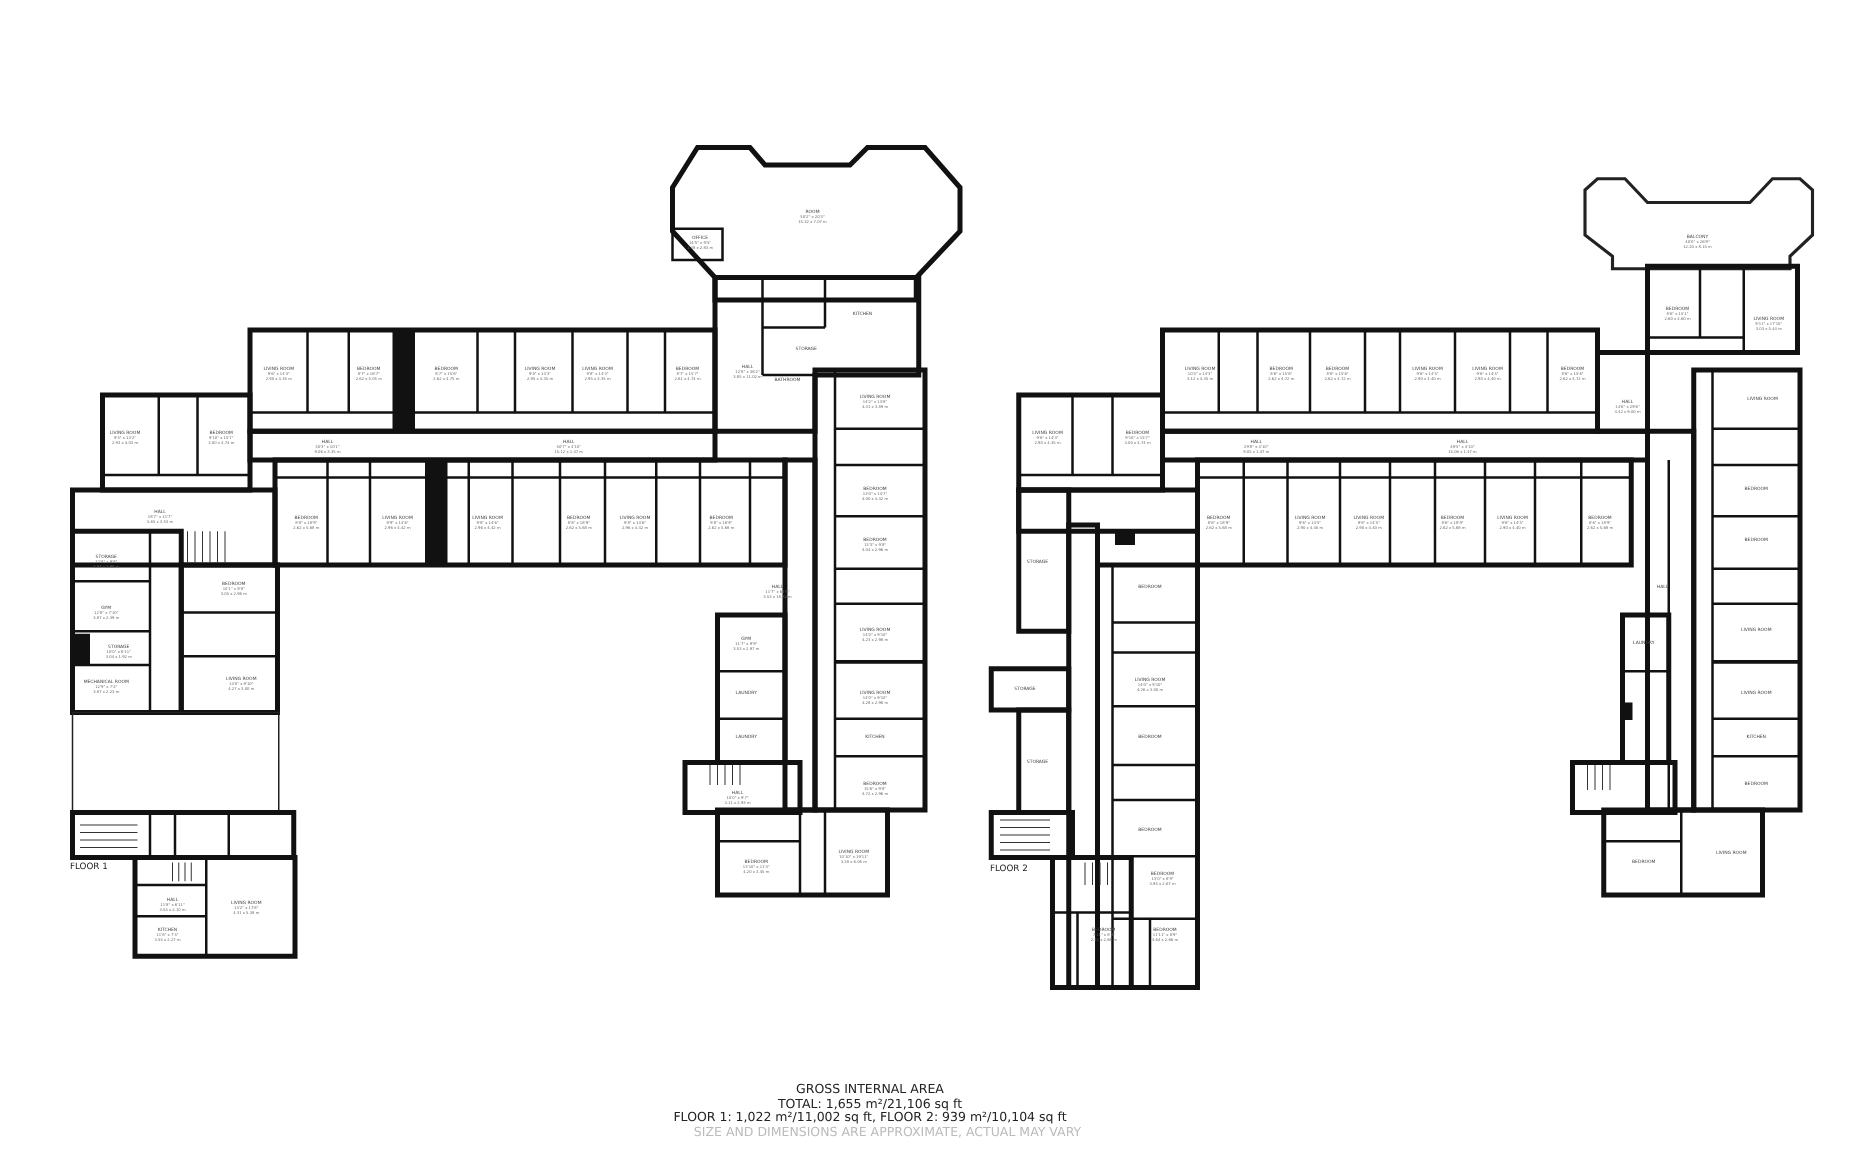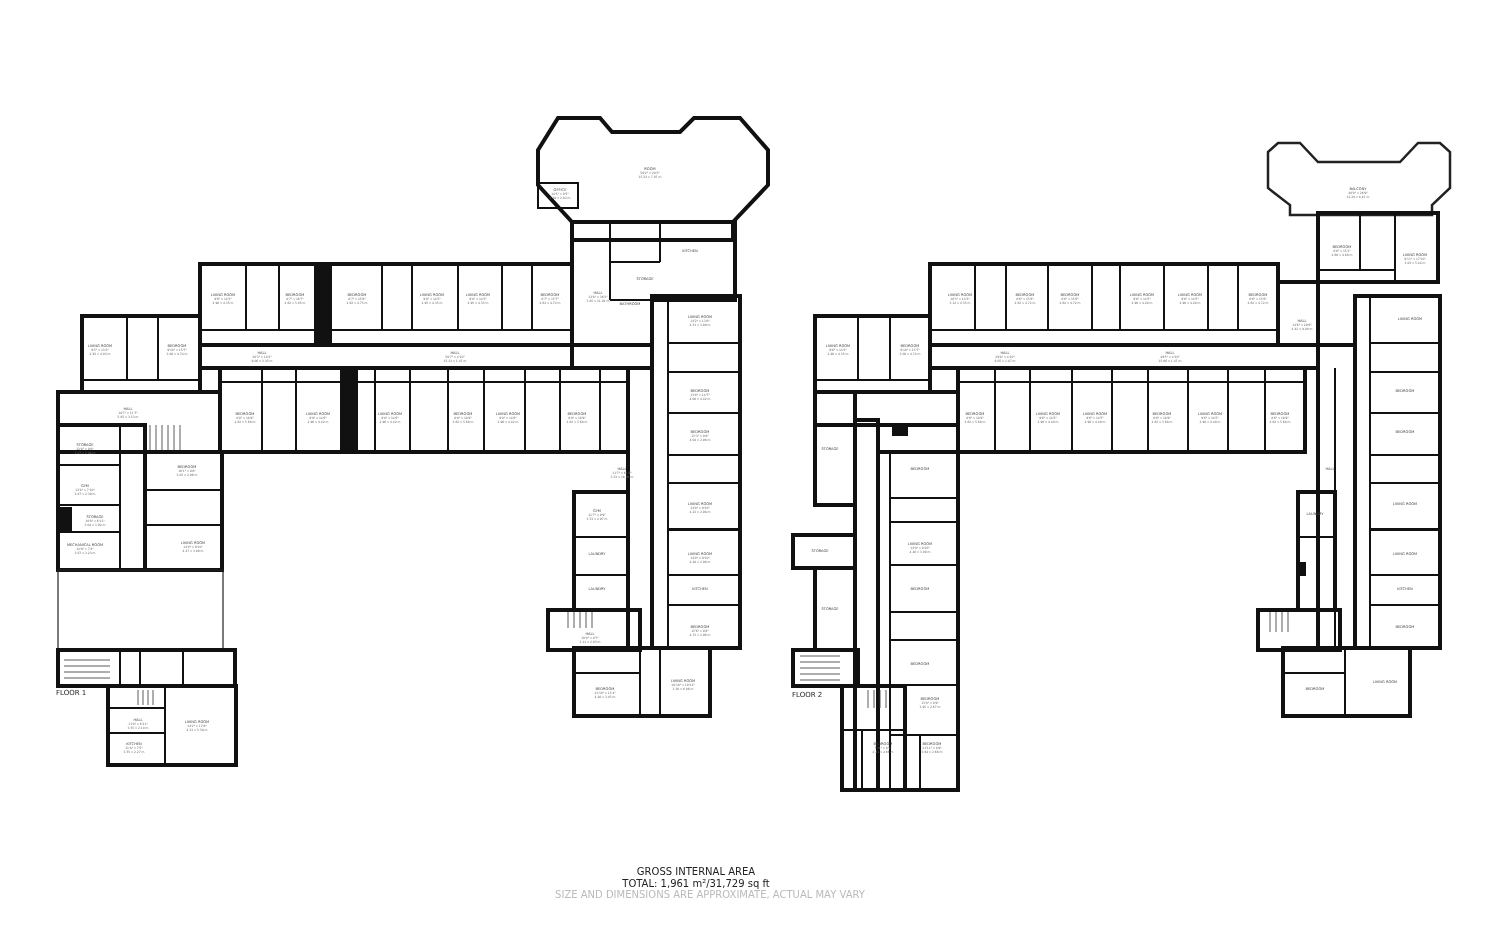--- a/index.html
+++ b/index.html
@@ -635,15 +635,16 @@
         <text x="1385" y="683" class="rlabel">LIVING ROOM</text>
       </g>
     </g>
 
   <text class="floorlabel" x="56" y="695">FLOOR 1</text>
   <text class="floorlabel" x="792" y="697">FLOOR 2</text>
 </svg>
 
 <div id="gia">
   <div>GROSS INTERNAL AREA</div>
-  <div>TOTAL: 1,961 m²/31,729 sq ft</div>
+  <div>TOTAL: 1,655 m²/21,106 sq ft</div>
+  <div>FLOOR 1: 1,022 m²/11,002 sq ft, FLOOR 2: 939 m²/10,104 sq ft</div>
   <div class="note">SIZE AND DIMENSIONS ARE APPROXIMATE, ACTUAL MAY VARY</div>
 </div>
 
 </body></html>

